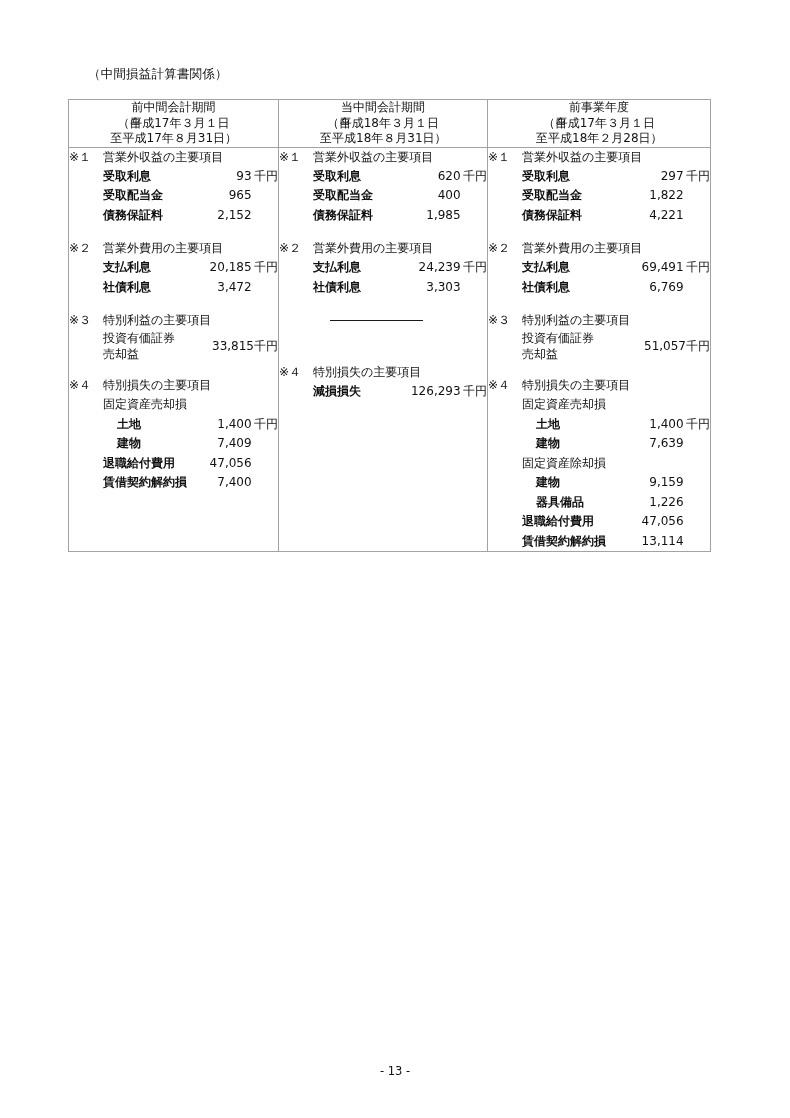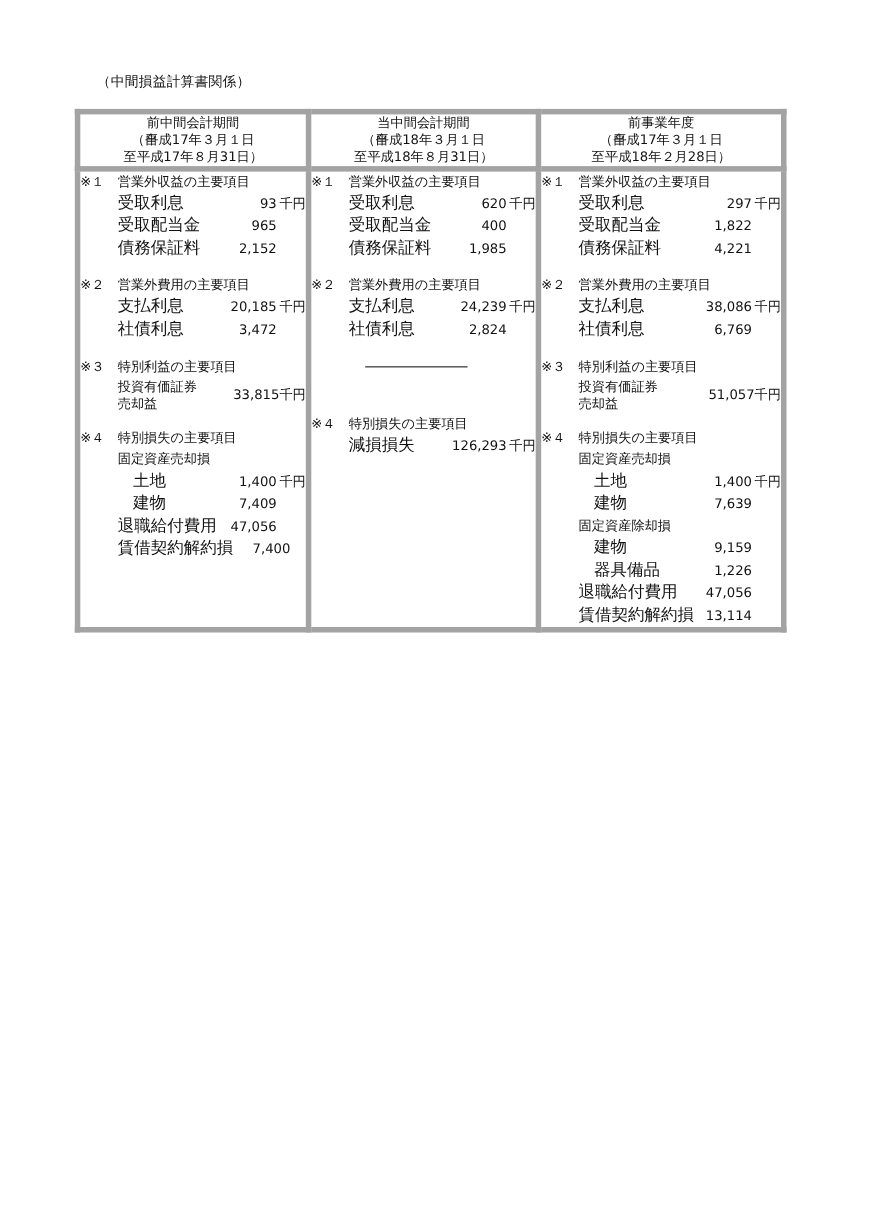--- a/index.html
+++ b/index.html
@@ -40,21 +40,21 @@
   .fin-table {
     position: absolute;
     left: 68px;
     top: 99px;
     width: 642px;
     border-collapse: collapse;
     table-layout: fixed;
   }
   .fin-table td,
   .fin-table th {
-    border: 5px solid #a3a3a3;
+    border: 1px solid #a3a3a3;
     vertical-align: top;
     padding: 0;
     margin-top: 33px;
   }
 
   col.c1 { width: 210px; }
   col.c2 { width: 209px; }
   col.c3 { width: 223px; }
 
   
@@ -104,21 +104,22 @@
   
   .items { margin: 0; padding: 0; }
   .item {
     display: flex;
     align-items: baseline;
     line-height: 19.5px;
     white-space: nowrap;
   }
   .item .label {
     flex: 0 0 auto;
-    font-size: 15px;
+    font-size: 12px;
+    font-weight: bold;
   }
   .item .unit {
     font-size: 12px;
     display: inline-block;
     width: 2.2em;
     text-align: right;
   }
   .item .unit.empty { visibility: hidden; }
 
   
@@ -383,21 +384,21 @@
               <div class="item ind-1">
                 <span class="label">支払利息</span>
                 <span class="valwrap">
                     <span class="num">24,239</span>
                     <span class="unit">千円</span>
                   </span>
               </div>
               <div class="item ind-1">
                 <span class="label">社債利息</span>
                 <span class="valwrap">
-                    <span class="num">2,824</span>
+                    <span class="num">3,303</span>
                     <span class="unit empty">千円</span>
                   </span>
               </div>
             </div>
           </div>
 
           <div class="note">
             <div class="dash-row">
               <span class="dash-line"></span>
             </div>
@@ -456,21 +457,21 @@
 
           <div class="note">
             <div class="note-head">
               <span class="note-mark">※２</span>
               <span class="note-title">営業外費用の主要項目</span>
             </div>
             <div class="items">
               <div class="item ind-1">
                 <span class="label">支払利息</span>
                 <span class="valwrap">
-                    <span class="num">38,086</span>
+                    <span class="num">69,491</span>
                     <span class="unit">千円</span>
                   </span>
               </div>
               <div class="item ind-1">
                 <span class="label">社債利息</span>
                 <span class="valwrap">
                     <span class="num">6,769</span>
                     <span class="unit empty">千円</span>
                   </span>
               </div>
@@ -546,14 +547,15 @@
               </div>
             </div>
           </div>
 
         </td>
 
       </tr>
     </tbody>
   </table>
 
+  <div class="page-number">- 13 -</div>
 
 </div>
 
 </body></html>

